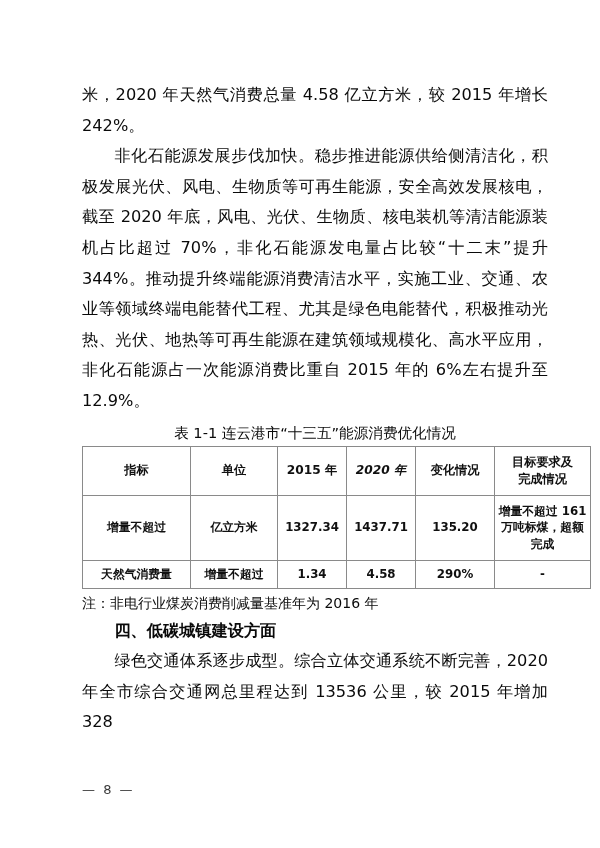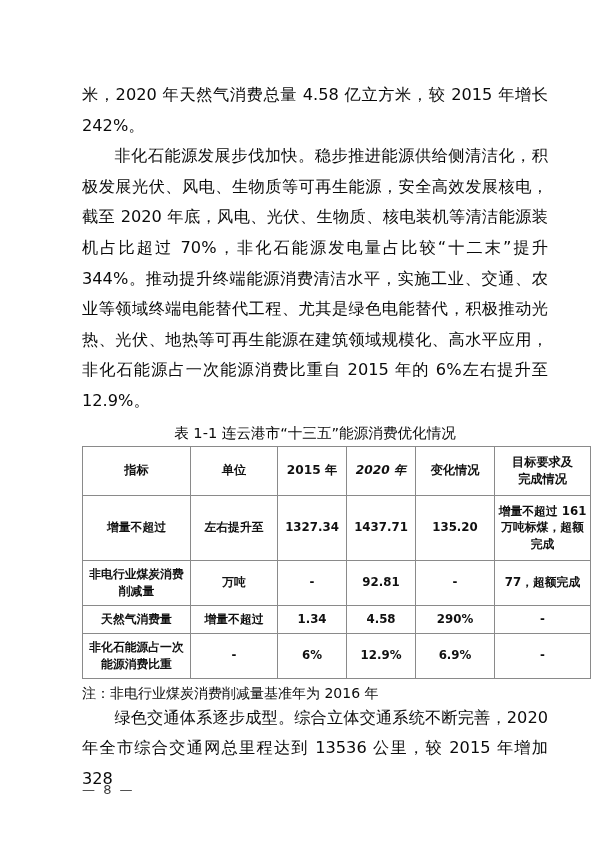--- a/index.html
+++ b/index.html
@@ -149,61 +149,46 @@
           <th class="col-6">
             <span>目标要求及</span><br>
             <span>完成情况</span>
           </th>
         </tr>
       </thead>
       <tbody>
 
         <tr class="row-tall">
           <td>增量不超过</td>
-          <td>左右提升至</td>
+          <td>亿立方米</td>
           <td>1327.34</td>
           <td>1437.71</td>
           <td>135.20</td>
           <td>增量不超过 161 万吨标煤，超额完成</td>
         </tr>
 
 
-        <tr class="row-mid">
-          <td>非电行业煤炭消费削减量</td>
-          <td>万吨</td>
-          <td>-</td>
-          <td>92.81</td>
-          <td>-</td>
-          <td>77，超额完成</td>
-        </tr>
 
         <tr class="row-short">
           <td>天然气消费量</td>
           <td>增量不超过</td>
           <td>1.34</td>
           <td>4.58</td>
           <td>290%</td>
           <td>-</td>
         </tr>
 
 
-        <tr class="row-mid">
-          <td>非化石能源占一次能源消费比重</td>
-          <td>-</td>
-          <td>6%</td>
-          <td>12.9%</td>
-          <td>6.9%</td>
-          <td>-</td>
-        </tr>
 
       </tbody>
     </table>
 
     <div class="table-note">注：非电行业煤炭消费削减量基准年为 2016 年</div>
 
+    <div class="section-heading">四、低碳城镇建设方面</div>
 
     <p class="para indent">绿色交通体系逐步成型。综合立体交通系统不断完善，2020 年全市综合交通网总里程达到 13536 公里，较 2015 年增加 328</p>
 
   </div>
 
   <div class="page-footer">— 8 —</div>
 
 </div>
 
 </body></html>

